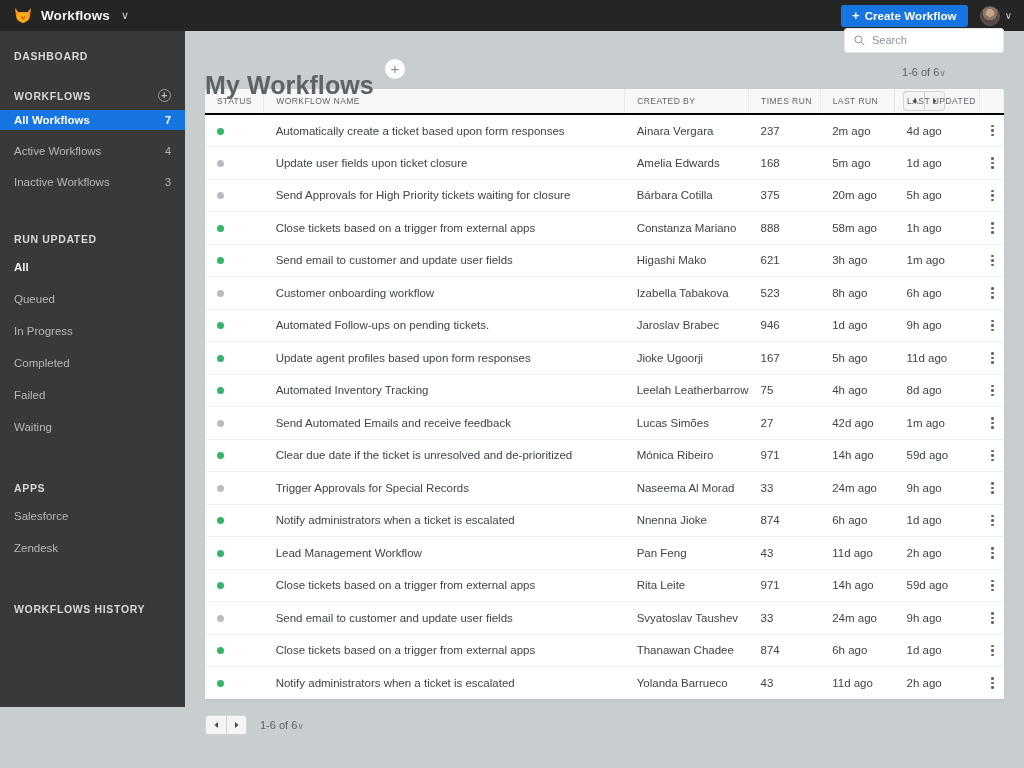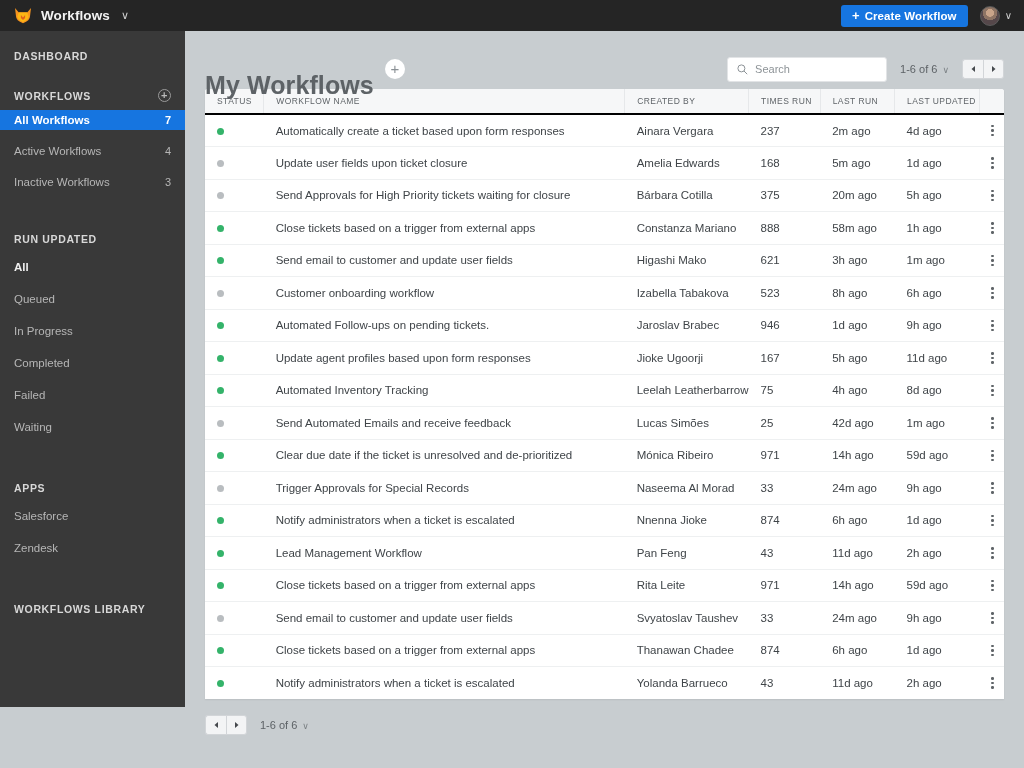--- a/index.html
+++ b/index.html
@@ -83,34 +83,34 @@
     padding: 18px 20px 0 20px; height: 58px;
   }
   .page-title {
     font-size: 25px; color: #5d6266; font-weight: bold; letter-spacing: .1px; margin-top: 33px;
   }
   .title-add {
     width: 20px; height: 20px; border-radius: 50%; background: #fff;
     color: #8a9095; font-size: 15px; line-height: 19px; text-align: center;
     margin-left: 11px; cursor: pointer; font-weight: 300;
   }
-  .head-right { margin-left: auto; display: flex; align-items: center; gap: 13px; }
+  .head-right { margin-left: auto; display: flex; align-items: center; gap: 13px; flex-direction: column; }
   .search-box {
     width: 160px; height: 25px; background: #fff; border-radius: 3px;
     display: flex; align-items: center; padding: 0 9px; gap: 7px;
     border: 1px solid #e2e4e6;
   }
   .search-box svg { flex: 0 0 auto; }
   .search-input {
     border: none; outline: none; font-size: 11px; color: #6c7276;
     font-family: "Liberation Sans", sans-serif; background: transparent; width: 100%;
   }
   .search-input::placeholder { color: #8d9397; }
   .pager-label {
-    font-size: 11px; color: #5d6266; display: flex; align-items: flex-end; gap: 5px;
+    font-size: 11px; color: #5d6266; display: flex; align-items: flex-end; 
     cursor: pointer;
   }
   .pager-label .chev { font-size: 9px; color: #7b8084; }
   .pager-btns { display: flex; }
   .pager-btn {
     width: 21px; height: 20px; background: #f3f4f5; border: 1px solid #d2d5d8;
     display: flex; align-items: center; justify-content: center; cursor: pointer;
   }
   .pager-btn:first-child { border-radius: 3px 0 0 3px; border-right: none; }
   .pager-btn:last-child { border-radius: 0 3px 3px 0; }
@@ -250,21 +250,21 @@
       <span>Salesforce</span>
     </div>
     <div class="side-item">
       <span>Zendesk</span>
     </div>
   </div>
 
   <div class="gap-xl"></div>
 
   <div class="side-section">
-    <span>WORKFLOWS LIBRARY</span>
+    <span>WORKFLOWS HISTORY</span>
   </div>
 </div>
 
 <div class="main">
 
   <div class="page-head">
     <span class="page-title">My Workflows</span>
     <span class="title-add">+</span>
 
     <div class="head-right">
@@ -442,21 +442,21 @@
                 <i></i>
                 <i></i>
                 <i></i>
               </span>
             </td>
           </tr>
           <tr>
             <td class="c-status"><span class="dot inactive"></span></td>
             <td class="c-name">Send Automated Emails and receive feedback</td>
             <td class="c-by">Lucas Simões</td>
-            <td class="c-times">25</td>
+            <td class="c-times">27</td>
             <td class="c-last">42d ago</td>
             <td class="c-upd">1m ago</td>
             <td class="c-menu">
               <span class="kebab">
                 <i></i>
                 <i></i>
                 <i></i>
               </span>
             </td>
           </tr>

